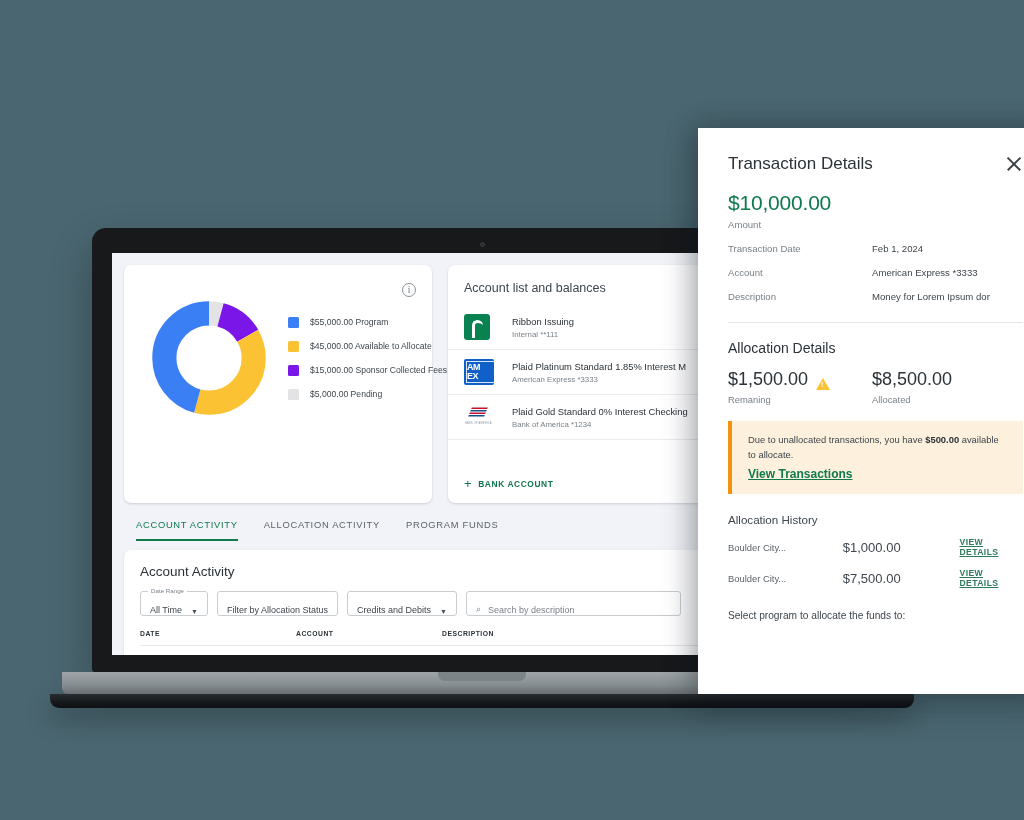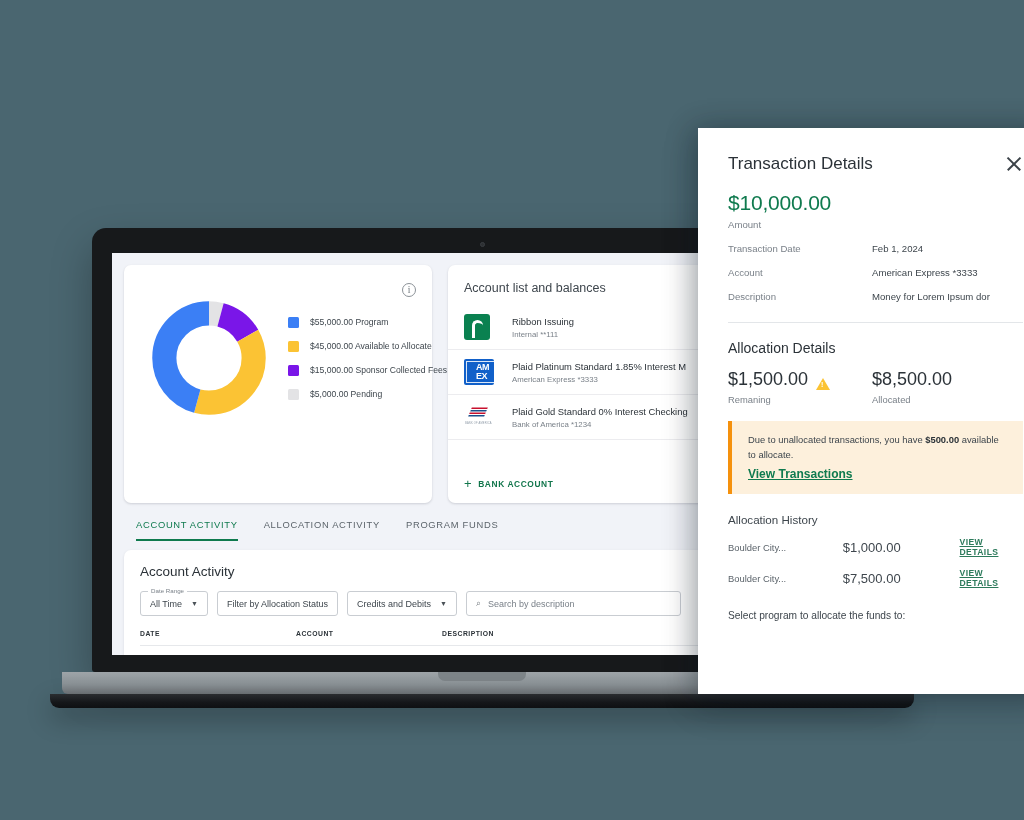--- a/index.html
+++ b/index.html
@@ -104,21 +104,21 @@
 
   .logo-ribbon { background:#0a8150; border-radius:3px; width:26px; height:26px; }
   .logo-ribbon .r {
     position:absolute; left:8px; top:6px; width:11px; height:15px;
     border:3.4px solid #ffffff; border-bottom:none; border-right:none;
     border-radius: 6px 6px 0 0;
   }
   .logo-ribbon .r:after{ content:""; position:absolute; left:-3.4px; top:7px; width:3.4px; height:8px; background:#fff; }
   .logo-amex { background:#1160c9; border-radius:2px; width:30px; height:26px; }
   .logo-amex .a1, .logo-amex .a2 {
-    position:absolute; left:12px; color:#ffffff; font-weight:bold;
+    position:absolute; left:3px; color:#ffffff; font-weight:bold;
     font-size:9px; letter-spacing:-0.5px; font-family:"Liberation Sans",sans-serif;
     background:#1160c9;
   }
   .logo-amex .a1 { top:3px; }
   .logo-amex .a2 { top:12px; }
   .logo-amex .frame { position:absolute; left:2px; top:2px; right:2px; bottom:2px; border:1px solid rgba(255,255,255,0.85); }
   .logo-bofa .stripes { position:absolute; left:2px; top:3px; width:28px; height:12px; }
   .logo-bofa .bl { font-size:2.6px; color:#8d99a6; position:absolute; left:1px; top:18px; letter-spacing:0.2px; }
 
   .bank-btn {
@@ -137,21 +137,21 @@
   .activity-card {
     margin-top: 9px; width: 754px; height: 120px;
     background:#fff; border-radius: 7px 7px 0 0;
     box-shadow: 0 1px 3px rgba(16,24,40,0.10);
     padding: 14px 0 0 16px; overflow: hidden;
   }
   .activity-title { font-size: 13.5px; color: #2b3238; }
   .filters { display: flex; align-items: center; gap: 9px; margin-top: 12px; }
   .fld {
     height: 25px; border: 1px solid #c9cdd2; border-radius: 3px;
-    display: flex; align-items: center; padding: 0 9px;
+    display: flex; align-items: flex-end; padding: 0 9px;
     font-size: 9px; color: #3e464d; position: relative; background:#fff;
   }
   .fld .legend-cap {
     position: absolute; left: 7px; top: -5px; background:#fff;
     padding: 0 3px; font-size: 6.2px; color: #7a8189;
   }
   .caret { margin-left: 9px; font-size: 7px; color: #4a5157; }
   .search-fld { width: 215px; }
   .search-ico { margin-right: 7px; color:#6f767c; font-size: 9px; }
   .search-ph { color: #7a8189; }

